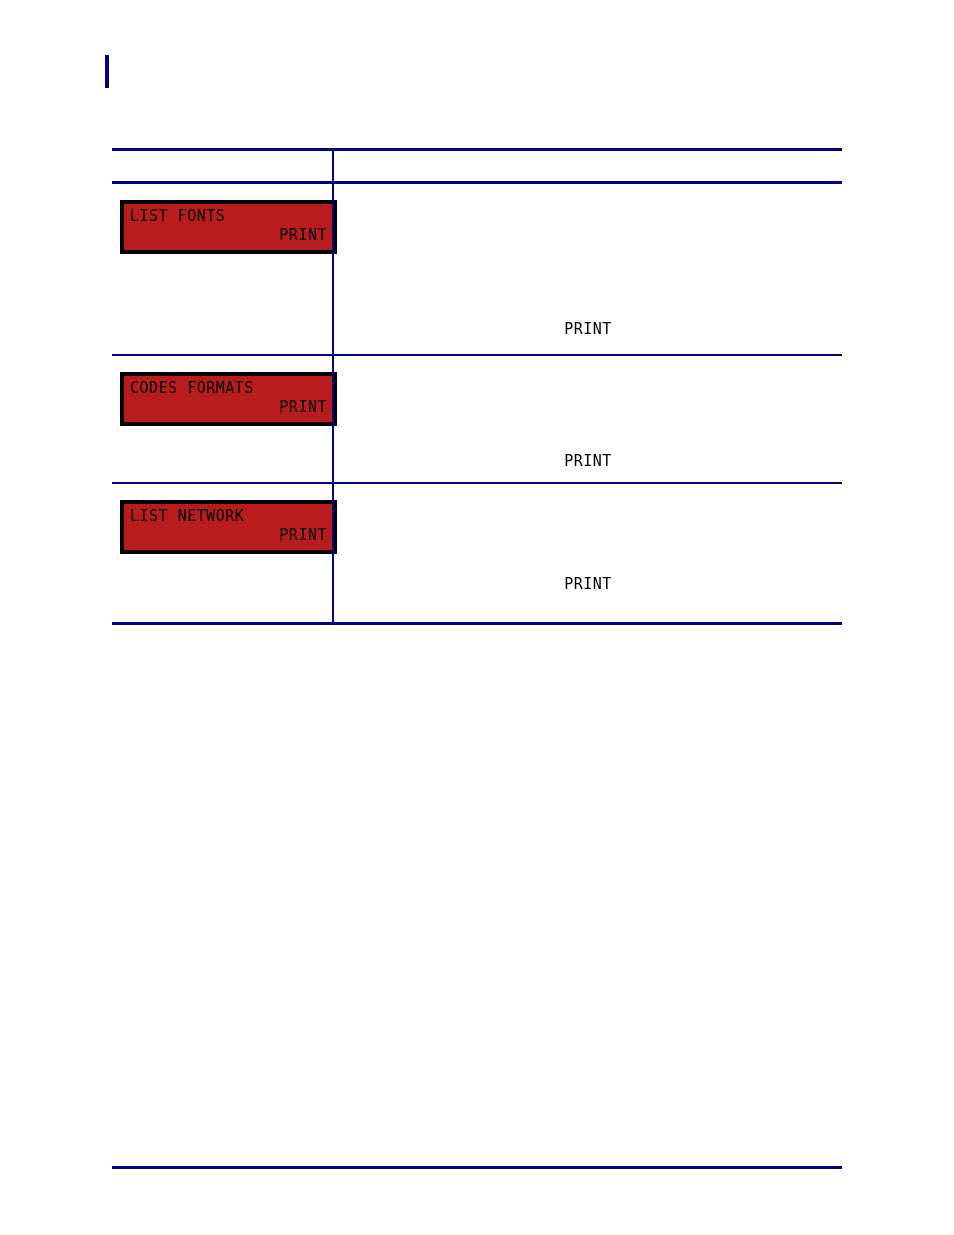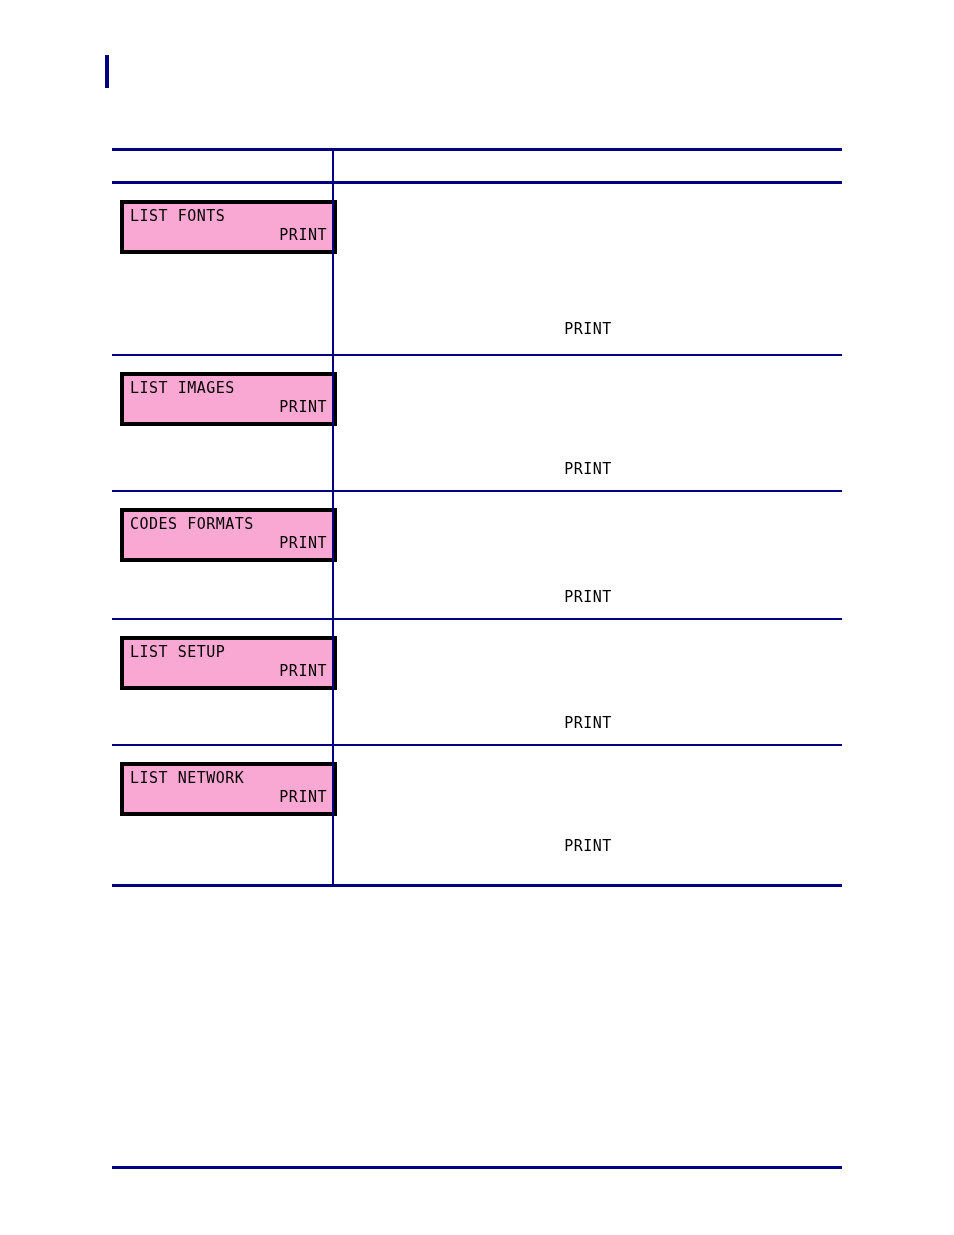--- a/index.html
+++ b/index.html
@@ -67,21 +67,21 @@
     height: 154px;
     box-sizing: border-box;
   }
   .row-tall .lcd-cell { height: 170px; }
   .row-short .lcd-cell { height: 134px; }
 
   .lcd {
     width: 197px;
     height: 38px;
     border: 4px solid #000000;
-    background: #f9a8d4;
+    background: #b91c1c;
     box-sizing: content-box;
     padding: 3px 6px 5px 6px;
     font-family: "DejaVu Sans Mono", monospace;
     font-size: 15px;
     line-height: 19px;
     color: #000000;
     letter-spacing: 0.5px;
   }
   .lcd-line-top {
     text-align: left;
@@ -152,67 +152,37 @@
         </div>
       </td>
       <td class="col-right">
         <div class="desc-cell">
           <div class="desc-action">PRINT</div>
         </div>
       </td>
     </tr>
 
 
-    <tr class="data-row row-short">
-      <td class="col-left">
-        <div class="lcd-cell">
-          <div class="lcd">
-            <div class="lcd-line-top">LIST IMAGES</div>
-            <div class="lcd-line-bottom">PRINT</div>
-          </div>
-        </div>
-      </td>
-      <td class="col-right">
-        <div class="desc-cell">
-          <div class="desc-action">PRINT</div>
-        </div>
-      </td>
-    </tr>
 
     <tr class="data-row">
       <td class="col-left">
         <div class="lcd-cell" style="height:126px">
           <div class="lcd">
             <div class="lcd-line-top">CODES FORMATS</div>
             <div class="lcd-line-bottom">PRINT</div>
           </div>
         </div>
       </td>
       <td class="col-right">
         <div class="desc-cell" style="height:126px">
           <div class="desc-action">PRINT</div>
         </div>
       </td>
     </tr>
 
-    <tr class="data-row">
-      <td class="col-left">
-        <div class="lcd-cell" style="height:124px">
-          <div class="lcd">
-            <div class="lcd-line-top">LIST SETUP</div>
-            <div class="lcd-line-bottom">PRINT</div>
-          </div>
-        </div>
-      </td>
-      <td class="col-right">
-        <div class="desc-cell" style="height:124px">
-          <div class="desc-action">PRINT</div>
-        </div>
-      </td>
-    </tr>
 
     <tr class="data-row">
       <td class="col-left">
         <div class="lcd-cell" style="height:138px">
           <div class="lcd">
             <div class="lcd-line-top">LIST NETWORK</div>
             <div class="lcd-line-bottom">PRINT</div>
           </div>
         </div>
       </td>

